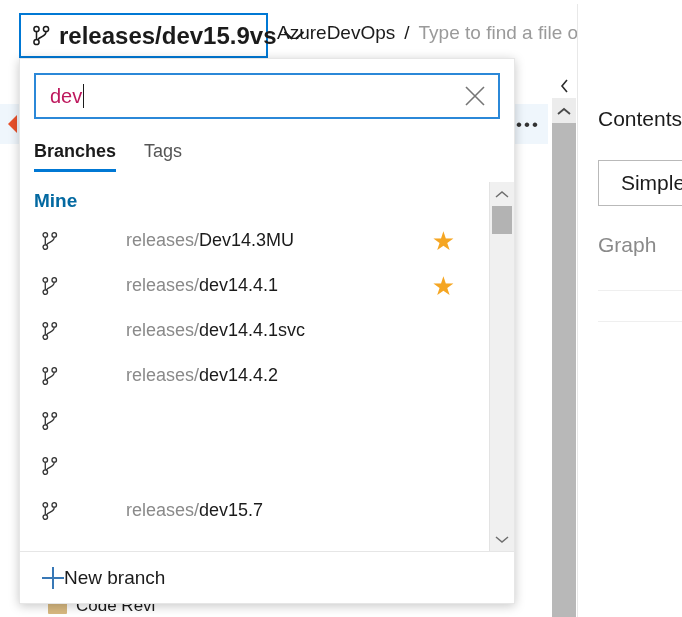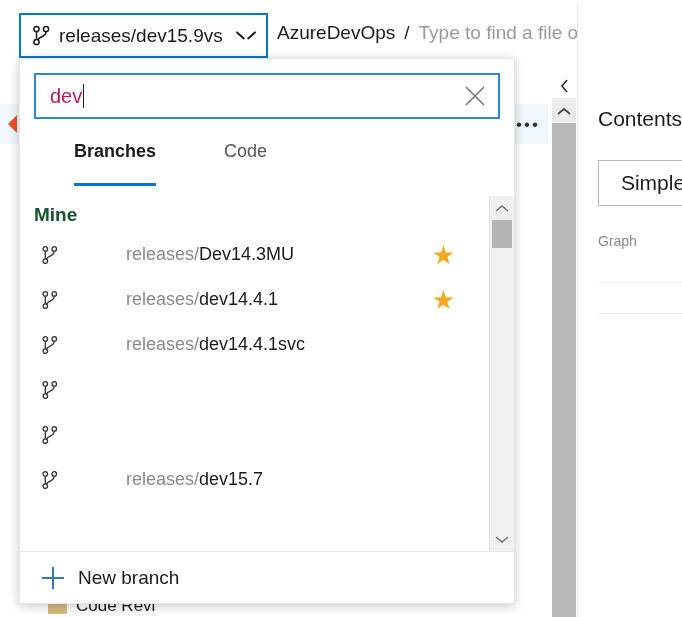--- a/index.html
+++ b/index.html
@@ -52,22 +52,23 @@
 
   
   .branch-selector {
     position:absolute; left:19px; top:13px;
     width:249px; height:45px;
     border:2px solid #0078d4; background:#fff;
     display:flex; align-items:center; padding:0 12px; gap:9px;
     cursor:pointer;
   }
   .branch-selector .label {
-    font-size:19px; color:#1b1b1b; white-space:nowrap;
+    font-size:24px; color:#1b1b1b; white-space:nowrap;
     flex:1;
+    font-weight:bold;
   }
   .chev-down {
     width:16px; height:9px; flex:none; position:relative;
   }
   .chev-down:before, .chev-down:after {
     content:''; position:absolute; top:0; width:11px; height:2px;
     background:#1b1b1b; border-radius:1px;
   }
   .chev-down:before { left:-1px; transform: rotate(42deg); transform-origin:left top; }
   .chev-down:after  { right:-1px; transform: rotate(-42deg); transform-origin:right top; }
@@ -118,31 +119,31 @@
     cursor:pointer;
   }
   .clear-x svg { display:block; }
 
   .tabs {
     display:flex; gap:28px;
     margin:22px 0 0 14px;
     font-size:18px;
   }
   .tab {
-    padding-bottom:21px; cursor:pointer; color:#555;margin-left:40px;
+    padding-bottom:7px; cursor:pointer; color:#555;
   }
   .tab.active { color:#1b1b1b; font-weight:bold; border-bottom:3px solid #0078d4; }
 
   .list-area {
     position:relative; flex:1; margin-top:10px; overflow:hidden;
   }
   .list-inner { position:absolute; inset:0 25px 0 0; overflow:hidden; }
 
   .group-header {
-    color:#14532d; font-size:19px; font-weight:bold;
+    color:#0369a1; font-size:19px; font-weight:bold;
     padding:8px 0 6px 14px;
   }
 
   .branch-row {
     display:flex; align-items:center; height:45px;
     padding:0 14px 0 22px; cursor:pointer;
     font-size:18px;
     gap:44px;
   }
   .branch-row .name { margin-left:24px; flex:1; white-space:nowrap; }
@@ -161,21 +162,21 @@
     background:#f0f0f0; cursor:pointer;
   }
   .vscroll .arrow.bottom { position:absolute; bottom:0; left:0; right:0; }
   .vscroll .thumb {
     position:absolute; left:2px; right:2px; top:24px; height:28px;
     background:#b3b3b3; cursor:pointer;
   }
 
   .new-branch {
     height:52px; border-top:1px solid #e6e6e6;
-    display:flex; align-items:center; gap:14px; padding-left:22px;
+    display:flex; align-items:center; padding-left:22px;
     font-size:19px; color:#1b1b1b; background:#fff; cursor:pointer;
   }
   .plus {
     position:relative; width:22px; height:22px; flex:none;
   }
   .plus:before, .plus:after {
     content:''; position:absolute; background:#3878b6;
   }
   .plus:before { left:0; top:10px; width:22px; height:2px; }
   .plus:after  { left:10px; top:0; width:2px; height:22px; }
@@ -209,21 +210,21 @@
   .right-panel .title {
     margin-top:103px; font-size:21px; color:#1b1b1b; white-space:nowrap;
   }
   .simple-btn {
     margin-top:29px; height:46px; width:110px;
     border:1px solid #b9b9b9; background:#fff;
     display:flex; align-items:center; justify-content:center;
     font-size:21px; color:#1b1b1b; cursor:pointer;
   }
   .graph-label {
-    margin-top:27px; font-size:14px; color:#8a8a8a;
+    margin-top:27px; font-size:21px; color:#8a8a8a;
   }
   .divider { margin-top:33px; height:1px; background:#efefef; }
   .divider.two { margin-top:30px; }
 </style>
 </head>
 <body>
 
 <div id="root">
 
   <div class="bg-layer">
@@ -268,21 +269,21 @@
         <span>
           <svg width="26" height="26" viewBox="0 0 26 26">
             <path d="M4 4 L22 22 M22 4 L4 22" stroke="#767676" stroke-width="1.6" fill="none"></path>
           </svg>
         </span>
       </div>
     </div>
 
     <div class="tabs">
       <div class="tab active">Branches</div>
-      <div class="tab">Code</div>
+      <div class="tab">Tags</div>
     </div>
 
     <div class="list-area">
       <div class="list-inner">
         <div class="group-header">Mine</div>
 
         <div class="branch-row">
           <span class="branch-glyph">
             <svg width="16" height="20" viewBox="0 0 17 21">
                 <circle cx="3.5" cy="4" r="2.4" fill="none" stroke="#333" stroke-width="1.4"></circle>
@@ -317,20 +318,33 @@
                 <circle cx="3.5" cy="17" r="2.4" fill="none" stroke="#333" stroke-width="1.4"></circle>
                 <circle cx="13" cy="4" r="2.4" fill="none" stroke="#333" stroke-width="1.4"></circle>
                 <path d="M3.5 6.6 L3.5 14.6" stroke="#333" stroke-width="1.4" fill="none"></path>
                 <path d="M13 6.6 C13 12, 7 11, 4.6 14.9" stroke="#333" stroke-width="1.4" fill="none"></path>
               </svg>
           </span>
           <span class="name"><span class="prefix">releases/</span><span class="suffix">dev14.4.1svc</span></span>
           <span class="star hidden">★</span>
         </div>
 
+        <div class="branch-row">
+          <span class="branch-glyph">
+            <svg width="16" height="20" viewBox="0 0 17 21">
+                <circle cx="3.5" cy="4" r="2.4" fill="none" stroke="#333" stroke-width="1.4"></circle>
+                <circle cx="3.5" cy="17" r="2.4" fill="none" stroke="#333" stroke-width="1.4"></circle>
+                <circle cx="13" cy="4" r="2.4" fill="none" stroke="#333" stroke-width="1.4"></circle>
+                <path d="M3.5 6.6 L3.5 14.6" stroke="#333" stroke-width="1.4" fill="none"></path>
+                <path d="M13 6.6 C13 12, 7 11, 4.6 14.9" stroke="#333" stroke-width="1.4" fill="none"></path>
+              </svg>
+          </span>
+          <span class="name"><span class="prefix">releases/</span><span class="suffix">dev14.4.2</span></span>
+          <span class="star hidden">★</span>
+        </div>
 
         <div class="branch-row">
           <span class="branch-glyph">
             <svg width="16" height="20" viewBox="0 0 17 21">
                 <circle cx="3.5" cy="4" r="2.4" fill="none" stroke="#333" stroke-width="1.4"></circle>
                 <circle cx="3.5" cy="17" r="2.4" fill="none" stroke="#333" stroke-width="1.4"></circle>
                 <circle cx="13" cy="4" r="2.4" fill="none" stroke="#333" stroke-width="1.4"></circle>
                 <path d="M3.5 6.6 L3.5 14.6" stroke="#333" stroke-width="1.4" fill="none"></path>
                 <path d="M13 6.6 C13 12, 7 11, 4.6 14.9" stroke="#333" stroke-width="1.4" fill="none"></path>
               </svg>

